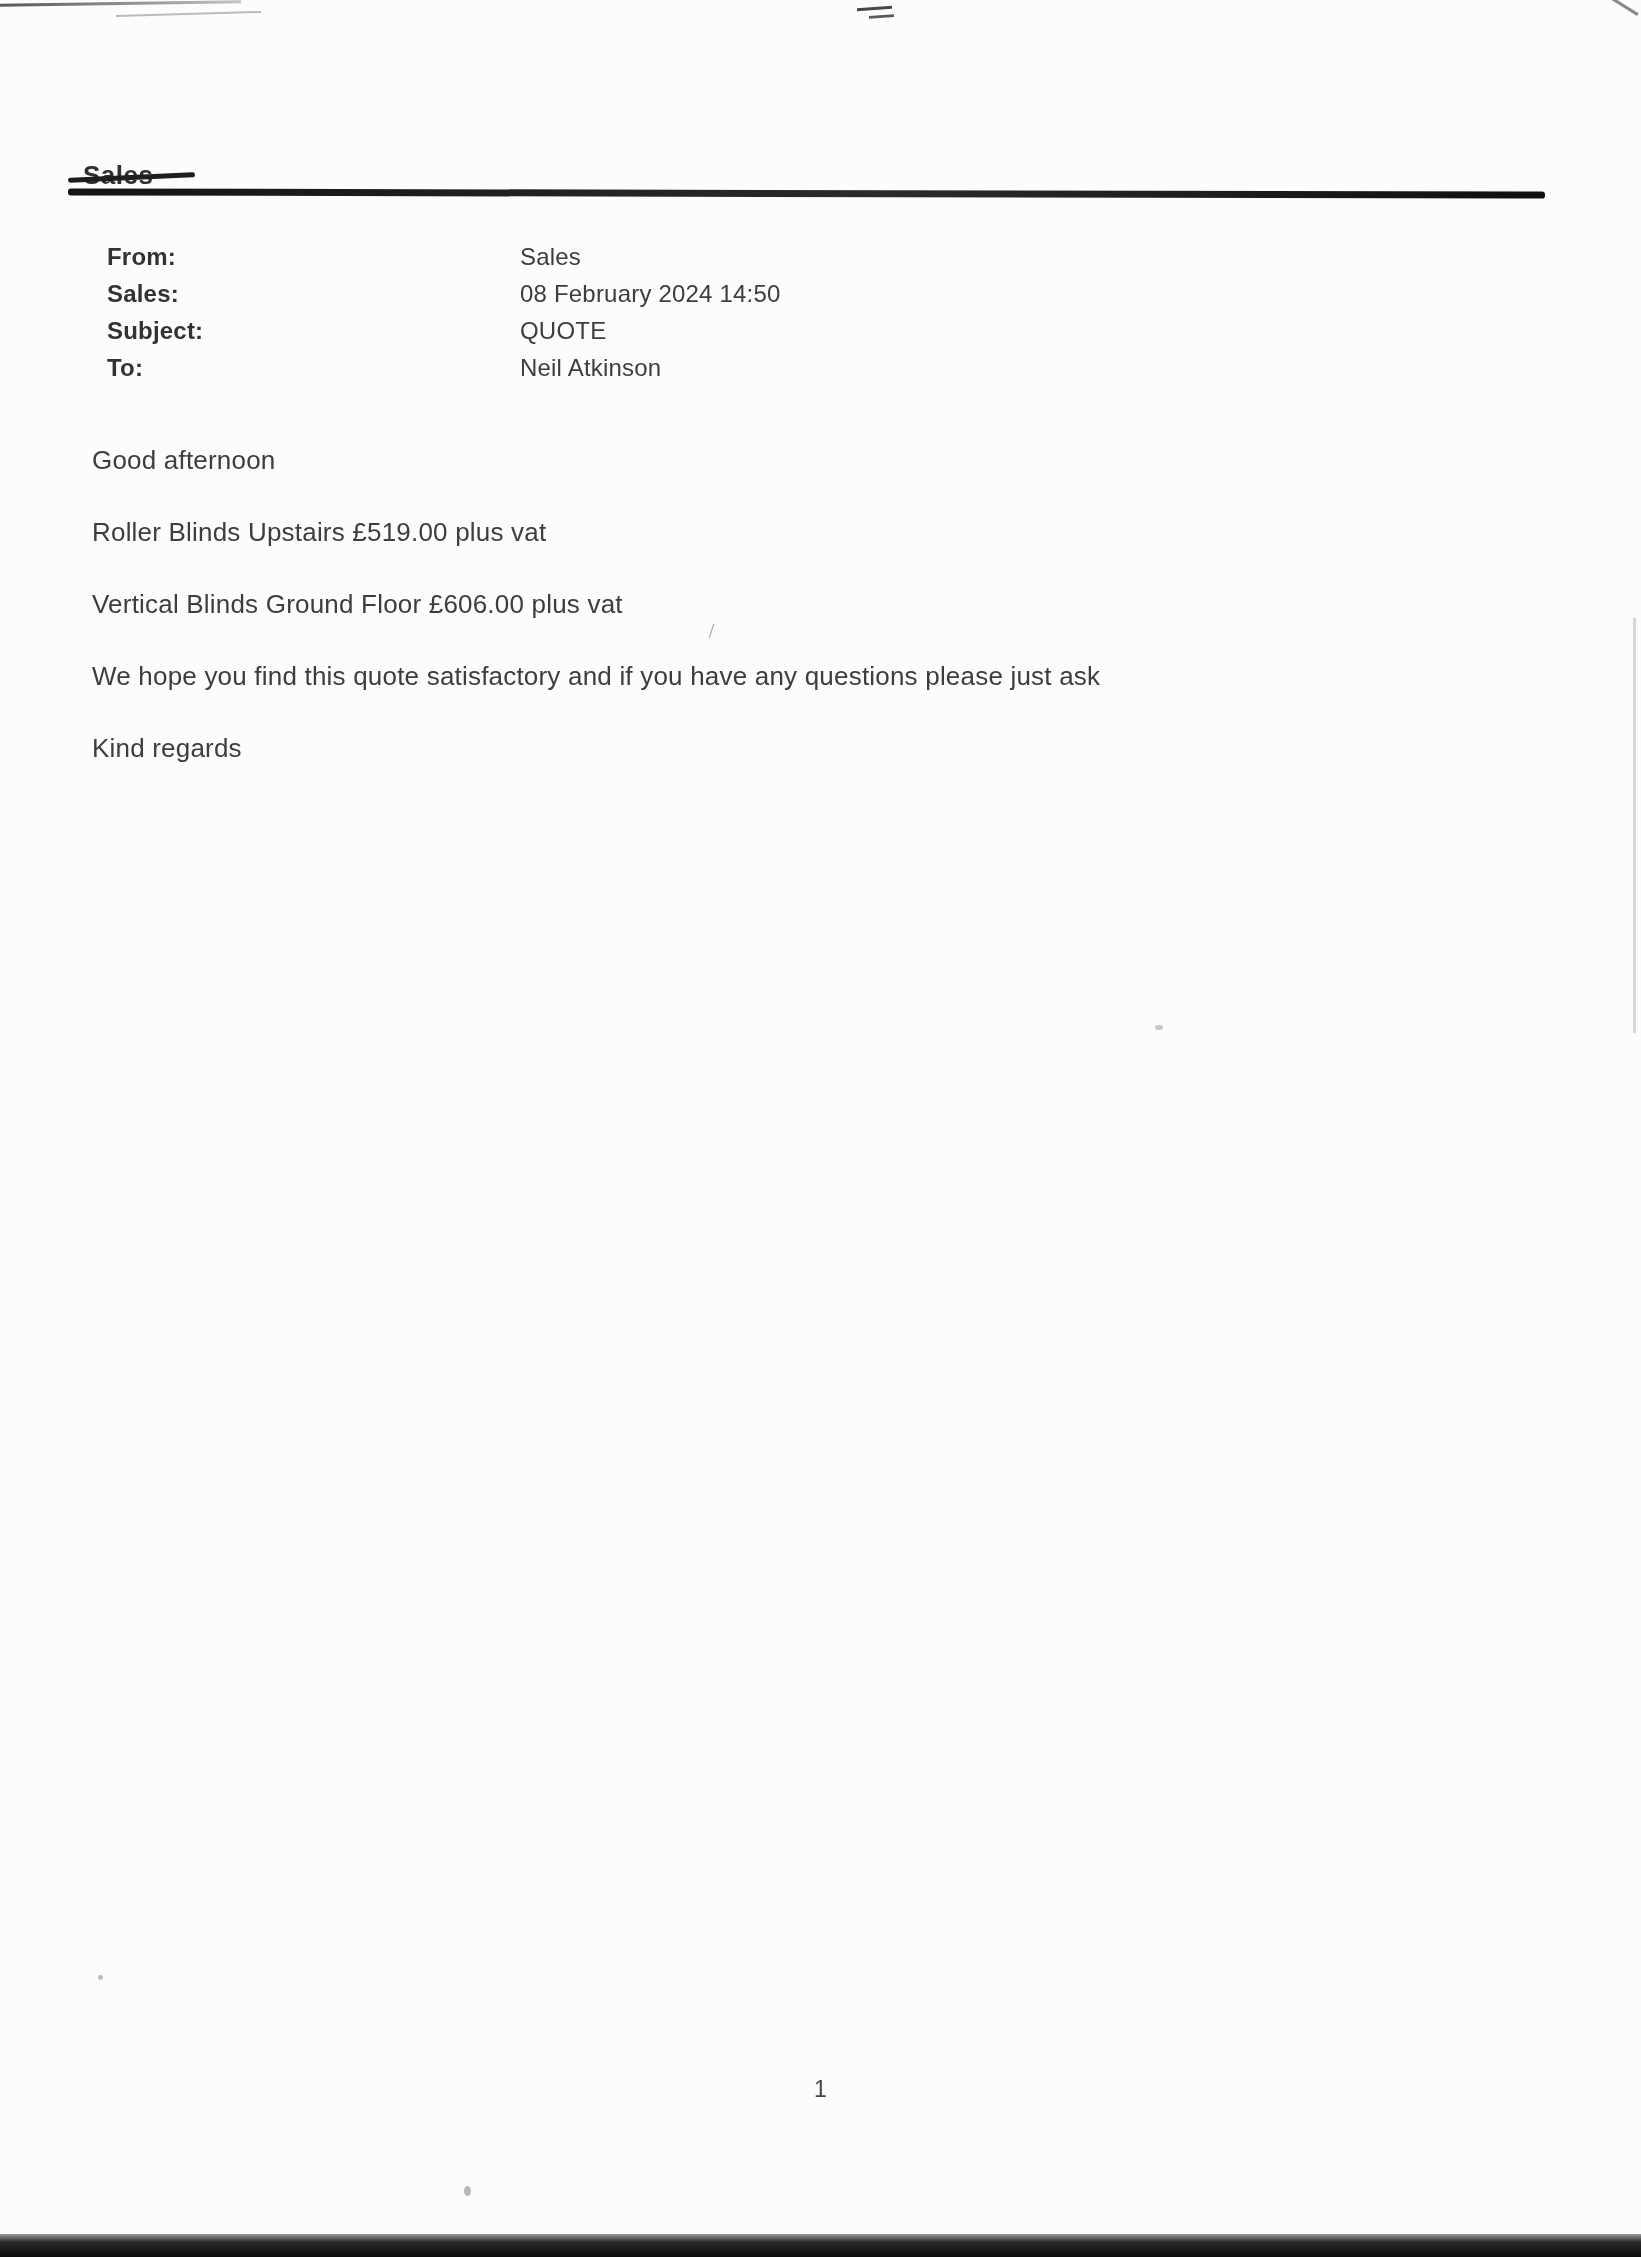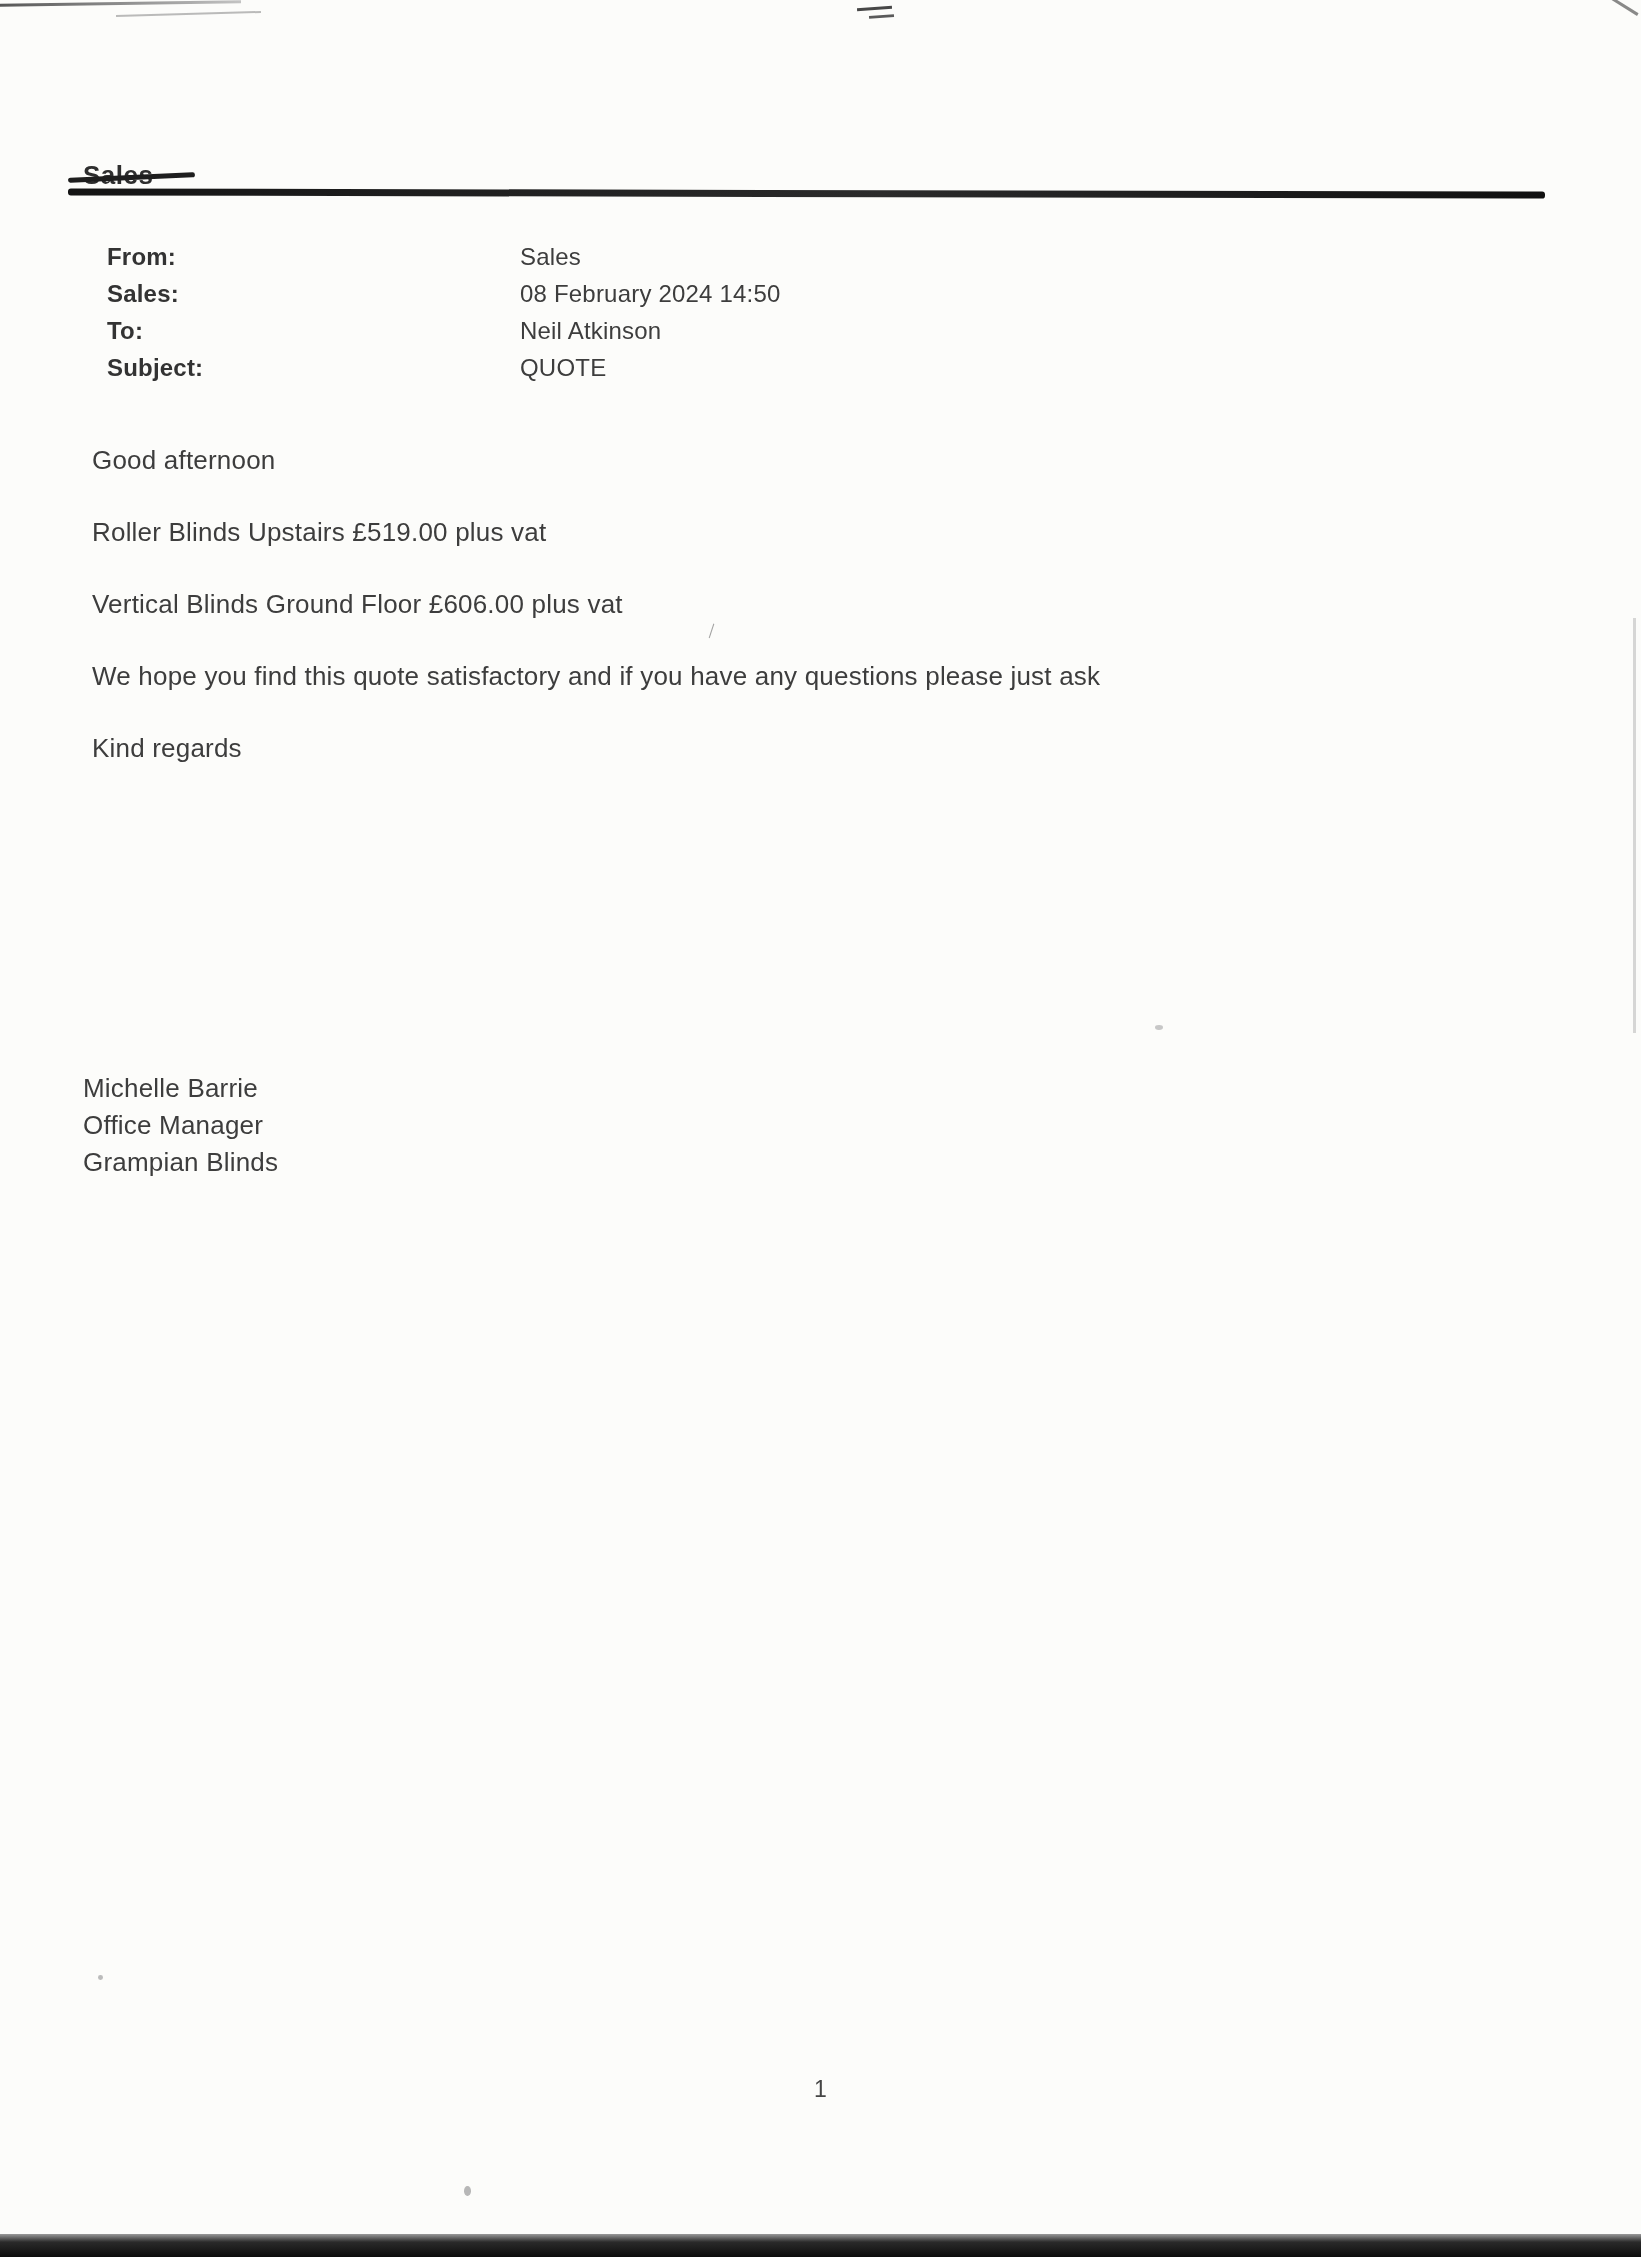--- a/index.html
+++ b/index.html
@@ -170,41 +170,36 @@
   <div class="fields">
     <div class="frow">
       <div class="flabel">From:</div>
       <div class="fvalue">Sales</div>
     </div>
     <div class="frow">
       <div class="flabel">Sales:</div>
       <div class="fvalue">08 February 2024 14:50</div>
     </div>
     <div class="frow">
+      <div class="flabel">Subject:</div>
+      <div class="fvalue">QUOTE</div>
+    </div>
+    <div class="frow">
       <div class="flabel">To:</div>
       <div class="fvalue">Neil Atkinson</div>
-    </div>
-    <div class="frow">
-      <div class="flabel">Subject:</div>
-      <div class="fvalue">QUOTE</div>
     </div>
   </div>
 
   <div class="bodytext">
     <p>Good afternoon</p>
     <p>Roller Blinds Upstairs £519.00 plus vat</p>
     <p>Vertical Blinds Ground Floor £606.00 plus vat</p>
     <p>We hope you find this quote satisfactory and if you have any questions please just ask</p>
     <p>Kind regards</p>
   </div>
 
-  <div class="signature">
-    <p>Michelle Barrie</p>
-    <p>Office Manager</p>
-    <p>Grampian Blinds</p>
-  </div>
 
   <div class="pagenum">1</div>
 
   <div class="bottom-bar"></div>
 
 </div>
 
 
 </body></html>

